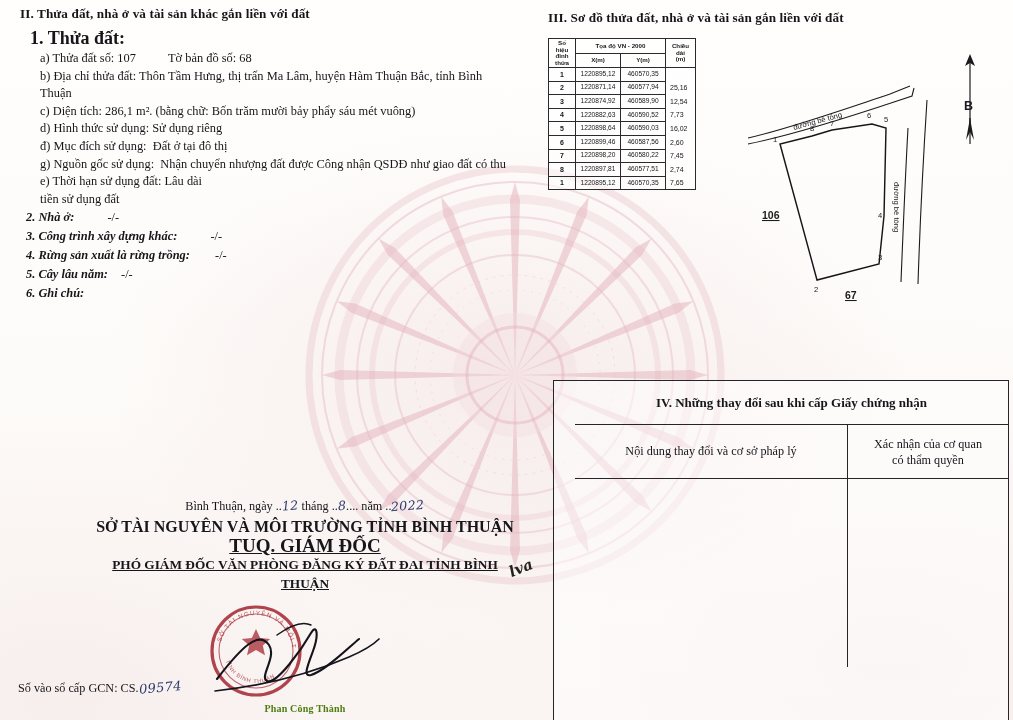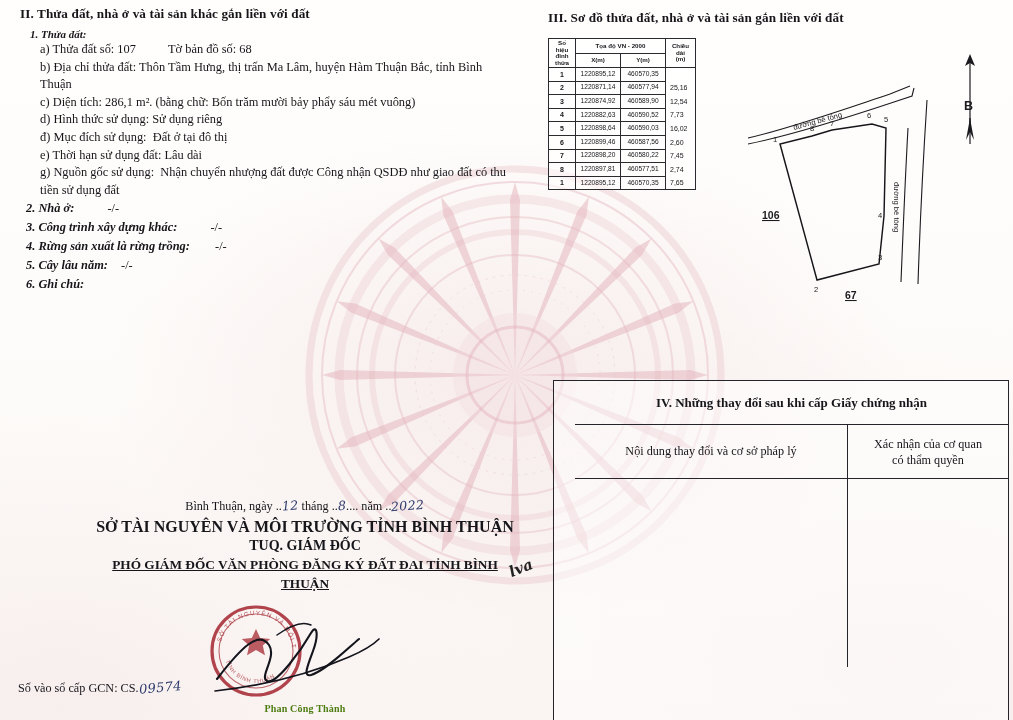--- a/index.html
+++ b/index.html
@@ -24,21 +24,21 @@
     background:
       radial-gradient(ellipse 55% 48% at 50% 52%, rgba(214,160,166,.17), rgba(214,160,166,0) 72%),
       radial-gradient(ellipse 80% 70% at 88% 92%, rgba(206,150,158,.10), rgba(0,0,0,0) 70%),
       radial-gradient(ellipse 60% 60% at 6% 96%, rgba(206,150,158,.09), rgba(0,0,0,0) 70%),
       linear-gradient(180deg,#fffefd 0%,#fdfbf9 55%,#fbf7f5 100%);
   }
   .page-layer { position: relative; z-index: 2; }
 
   
   .hdr { font-size: 13.2px; font-weight: bold; letter-spacing: .1px; }
-  .sub-it { font-size: 11px; font-style: italic; font-weight: bold; }
+  .sub-it { font-size: 18px; font-weight: bold; }
   .ln { font-size: 12.4px; line-height: 17.6px; white-space: pre-wrap; }
 
   
   #left-col { position: absolute; left: 18px; top: 6px; width: 512px; }
   #sec2-title { margin: 0 0 6px 2px; }
   #thua-dat-title { margin: 0 0 1px 12px; }
   .item { margin-left: 22px; }
   #line-a { display: flex; }
   #line-a .f1 { width: 128px; flex: none; }
   .numbered { margin-left: 8px; font-size: 12.4px; font-style: italic; font-weight: bold; line-height: 19px; }
@@ -101,21 +101,21 @@
   
   #sign-block { position: absolute; left: 95px; top: 498px; width: 420px; text-align: center; }
   #place-date { font-size: 12.2px; margin-bottom: 3px; }
   .hw {
     font-family: "DejaVu Serif", serif; font-style: italic;
     color: #2d3a6b; font-size: 12.6px;
     border-bottom: 1px dotted transparent; letter-spacing: .3px;
     display: inline-block; transform: rotate(-4deg);
   }
   #org   { font-size: 16px; font-weight: bold; line-height: 19px; }
-  #tuq   { font-size: 14px; font-weight: bold; line-height: 19px; }
+  #tuq   { font-size: 19px; font-weight: bold; line-height: 19px; text-decoration: underline; }
   #role  { font-size: 13.3px; font-weight: bold; line-height: 19px; position: relative; text-decoration: underline; }
   #initial {
     position: absolute; right: -18px; top: 4px;
     font-family: "DejaVu Serif", serif; font-style: italic;
     color: #222; font-size: 15px; transform: rotate(-22deg);
   }
   #seal-area { position: relative; height: 112px; margin-top: 2px; }
   #seal { position: absolute; left: 106px; top: 4px; width: 110px; height: 104px; }
   #scribble { position: absolute; left: 112px; top: 10px; width: 190px; height: 96px; }
   #signer-name {
@@ -182,22 +182,22 @@
     <span class="f1">a) Thửa đất số: 107</span>
     <span>Tờ bản đồ số: 68</span>
   </div>
 
   <div class="ln item">b) Địa chỉ thửa đất: Thôn Tầm Hưng, thị trấn Ma Lâm, huyện Hàm Thuận Bắc, tỉnh Bình</div>
   <div class="ln" id="wrap-thuan">Thuận</div>
 
   <div class="ln item">c) Diện tích: 286,1 m². (bằng chữ: Bốn trăm mười bảy phẩy sáu mét vuông)</div>
   <div class="ln item">d) Hình thức sử dụng: Sử dụng riêng</div>
   <div class="ln item">đ) Mục đích sử dụng:  Đất ở tại đô thị</div>
+  <div class="ln item">g) Nguồn gốc sử dụng:  Nhận chuyển nhượng đất được Công nhận QSDĐ như giao đất có thu</div>
   <div class="ln item">e) Thời hạn sử dụng đất: Lâu dài</div>
-  <div class="ln item">g) Nguồn gốc sử dụng:  Nhận chuyển nhượng đất được Công nhận QSDĐ như giao đất có thu</div>
   <div class="ln" id="wrap-origin" style="margin-left:22px">tiền sử dụng đất</div>
 
   <div class="numbered">
     <span>2. Nhà ở:</span>
     <span class="val" style="margin-left:30px">-/-</span>
   </div>
   <div class="numbered">
     <span>3. Công trình xây dựng khác:</span>
     <span class="val" style="margin-left:30px">-/-</span>
   </div>

